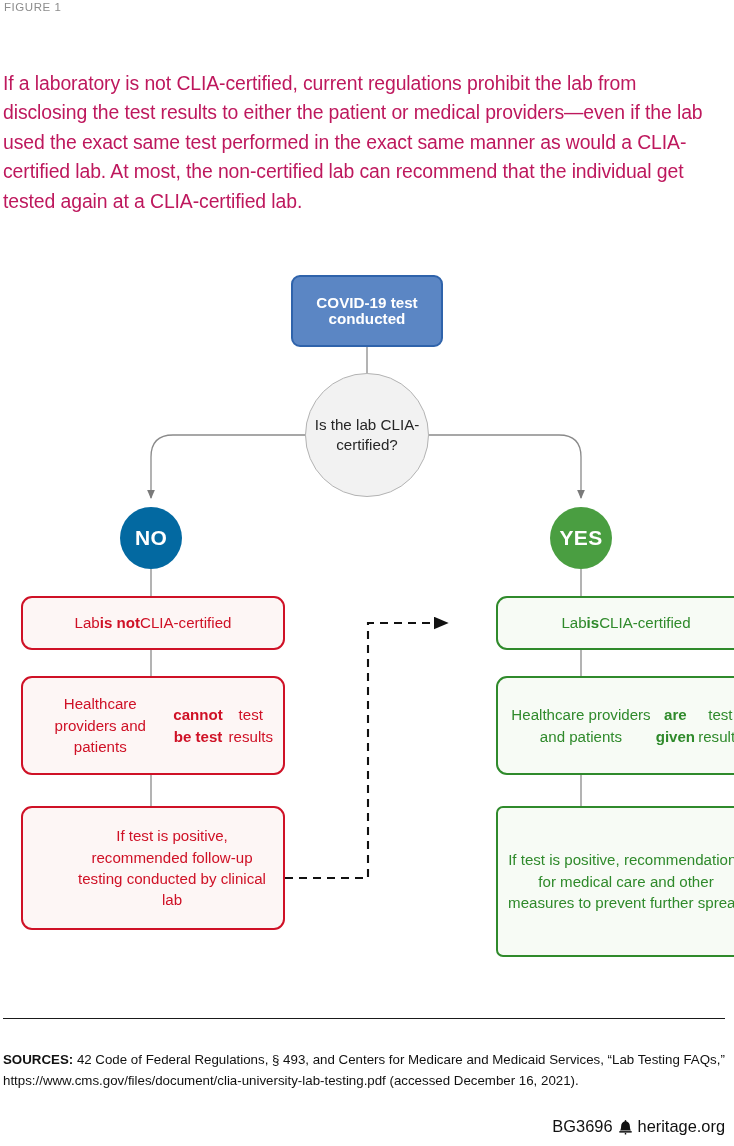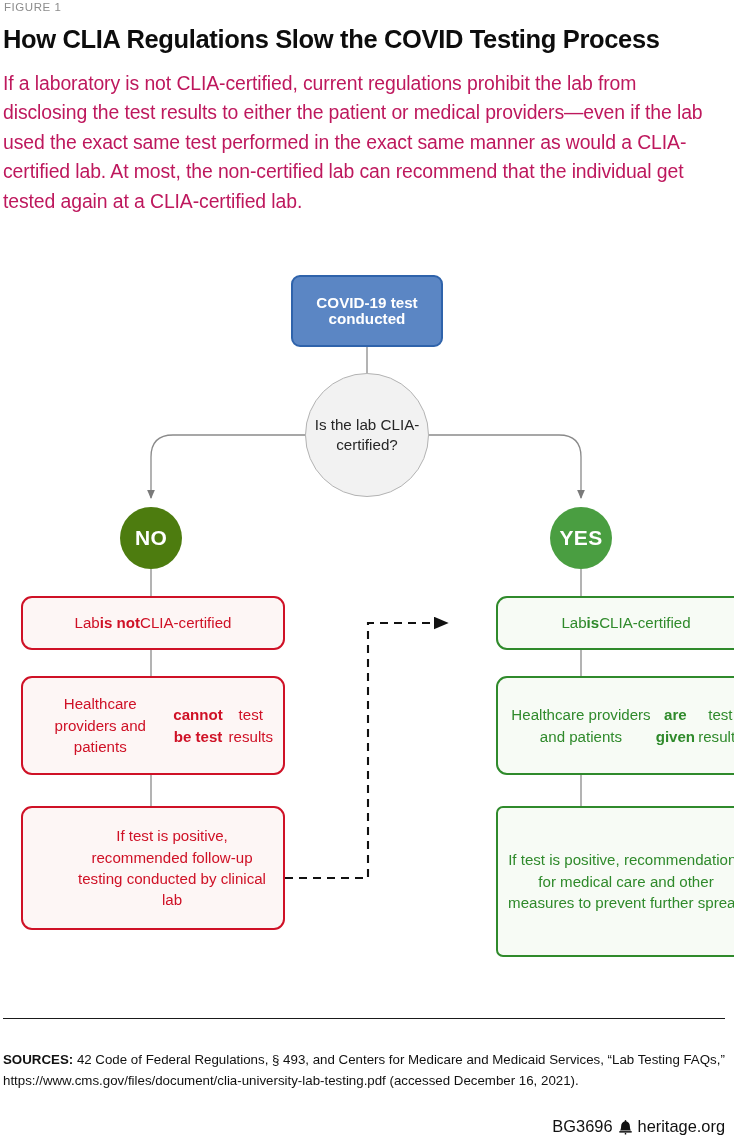--- a/index.html
+++ b/index.html
@@ -46,21 +46,21 @@
     left:305px;top:118px;width:124px;height:124px;
     background:#f2f2f2;border:1.6px solid #b3b3b3;border-radius:50%;
     color:#262626;font-size:15.2px;line-height:20.5px;font-weight:normal;
   }
 
   
   .pill{
     width:62px;height:62px;border-radius:50%;
     color:#ffffff;font-size:21px;font-weight:bold;letter-spacing:.3px;
   }
-  .pill-no{left:120px;top:252px;background:#4d7c0f;}
+  .pill-no{left:120px;top:252px;background:#0369a1;}
   .pill-yes{left:550px;top:252px;background:#4a9e41;}
 
   
   .obox{box-sizing:border-box;border-radius:11px;
         font-size:15.1px;line-height:21.4px;padding:4px 10px;}
   .obox.red{border:2.1px solid #cf1126;background:#fdf6f5;color:#cf1126;}
   .obox.green{border:2.1px solid #2f8a2b;background:#f7fbf5;color:#2f8a2b;margin-left:44px;}
 
   .l1{left:21px;top:341px;width:264px;height:54px;}
   .l2{left:21px;top:421px;width:264px;height:99px;}
@@ -87,21 +87,20 @@
     font-size:16.4px;color:#111111;
   }
   .bell{display:inline-block;width:15px;height:16px;}
 </style>
 </head>
 <body>
 
 <div class="page">
 
   <div class="figure-label">FIGURE 1</div>
-  <div class="headline">How CLIA Regulations Slow the COVID Testing Process</div>
   <div class="deck">If a laboratory is not CLIA-certified, current regulations prohibit the lab from disclosing the test results to either the patient or medical providers—even if the lab used the exact same test performed in the exact same manner as would a CLIA-certified lab. At most, the non-certified lab can recommend that the individual get tested again at a CLIA-certified lab.</div>
 
   <div class="chart">
 
     <svg width="734" height="720">
       <defs>
         <marker id="ah" markerWidth="8" markerHeight="8" refX="6.2" refY="3" orient="auto">
           <path d="M0,0 L7,3 L0,6 z" fill="#7a7a7a"></path>
         </marker>
         <marker id="ahb" markerWidth="8" markerHeight="8" refX="6.2" refY="3" orient="auto">

